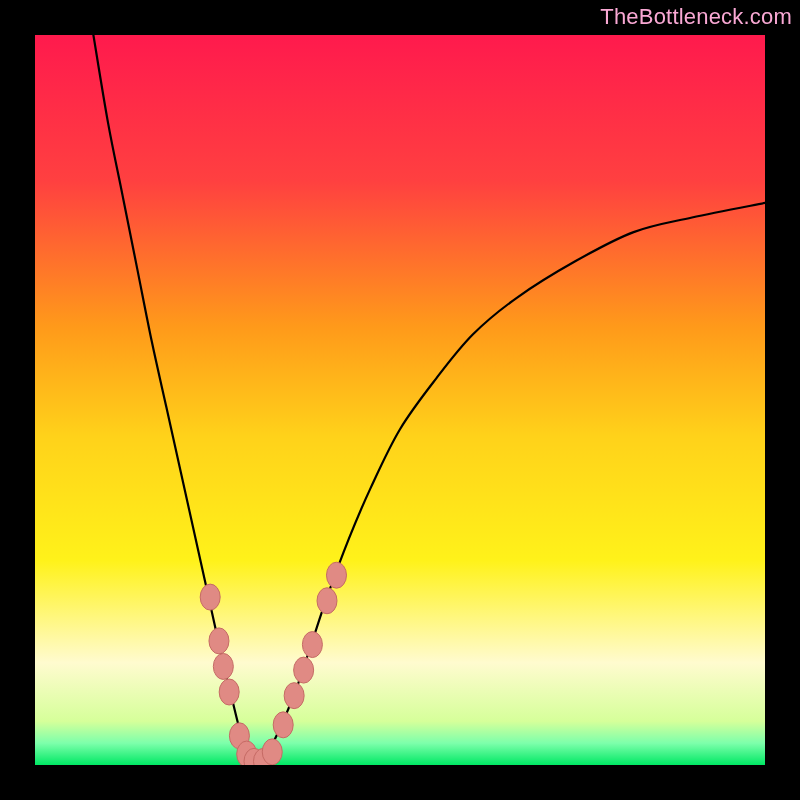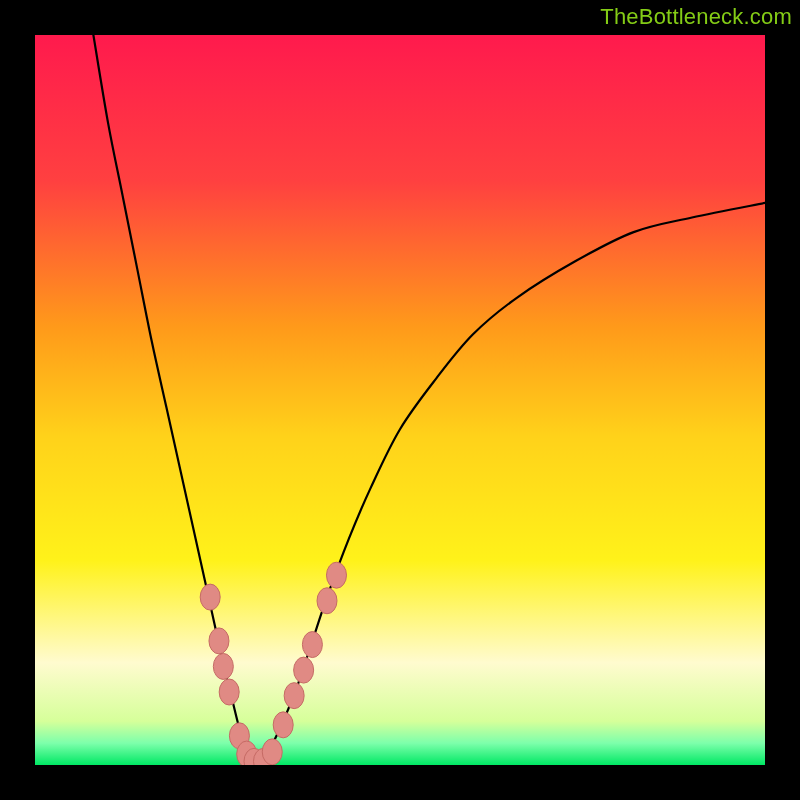--- a/index.html
+++ b/index.html
@@ -15,21 +15,21 @@
     position: absolute;
     left: 0;
     top: 0;
     width: 800px;
     height: 800px;
   }
   .watermark {
     position: absolute;
     top: 4px;
     right: 8px;
-    color: #84cc16;
+    color: #f9a8d4;
     font-size: 22px;
     font-weight: 400;
     letter-spacing: 0.2px;
     user-select: none;
   }
 </style>
 </head>
 <body>
 
 <div class="frame">

